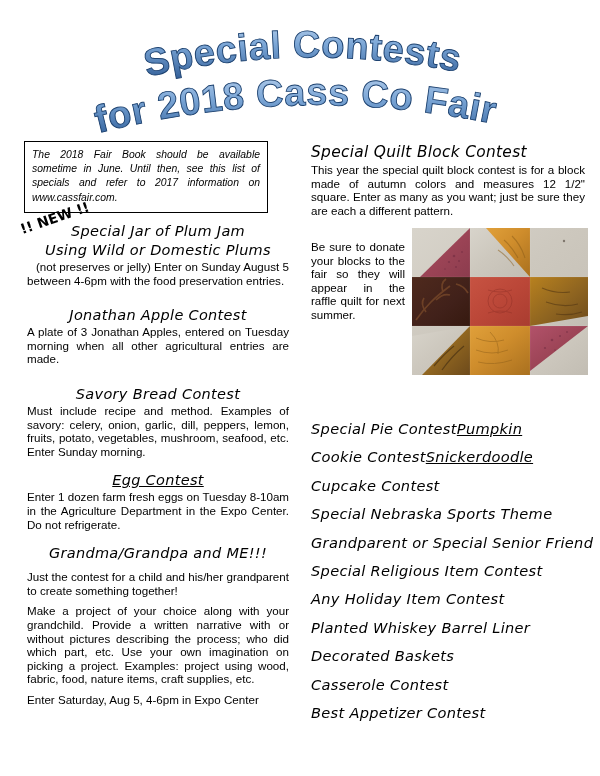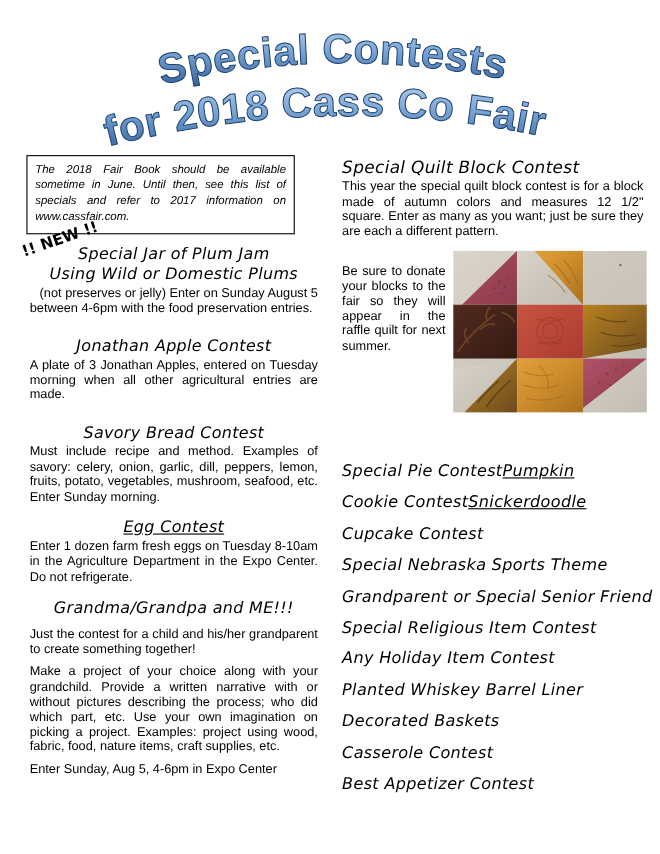--- a/index.html
+++ b/index.html
@@ -217,21 +217,21 @@
 
   <div class="gap-m"></div>
 
   <div>
     <h2 class="contest-head fancy">Grandma/Grandpa and ME!!!</h2>
     <div class="gap-s"></div>
     <p class="body-text">Just the contest for a child and his/her grandparent to create something together!</p>
     <div class="gap-s"></div>
     <p class="body-text">  Make a project of your choice along with your grandchild.  Provide a written narrative with or without pictures describing the process; who did which part, etc.  Use your own imagination on picking a project.  Examples:  project using wood, fabric, food, nature items, craft supplies, etc.</p>
     <div class="gap-s"></div>
-    <p class="body-text nojust">Enter Sunday, Aug 5, 4-6pm in Expo Center</p>
+    <p class="body-text nojust">Enter Saturday, Aug 5, 4-6pm in Expo Center</p>
   </div>
 </div>
 
 <div id="right-col">
   <h2 class="fancy" style="margin:0 0 1px 0;font-size:15.4px;line-height:19px;text-align:left;font-weight:normal;">Special Quilt Block Contest</h2>
   <p class="body-text" style="width:274px;">        This year the special quilt block contest is for a block made of autumn colors and measures 12 1/2" square.  Enter as many as you want; just be sure they are each a different pattern.</p>
 </div>
 
 <div id="quilt-side-text">Be sure to donate your blocks to the fair so they will appear in the raffle quilt for next summer.</div>
 

